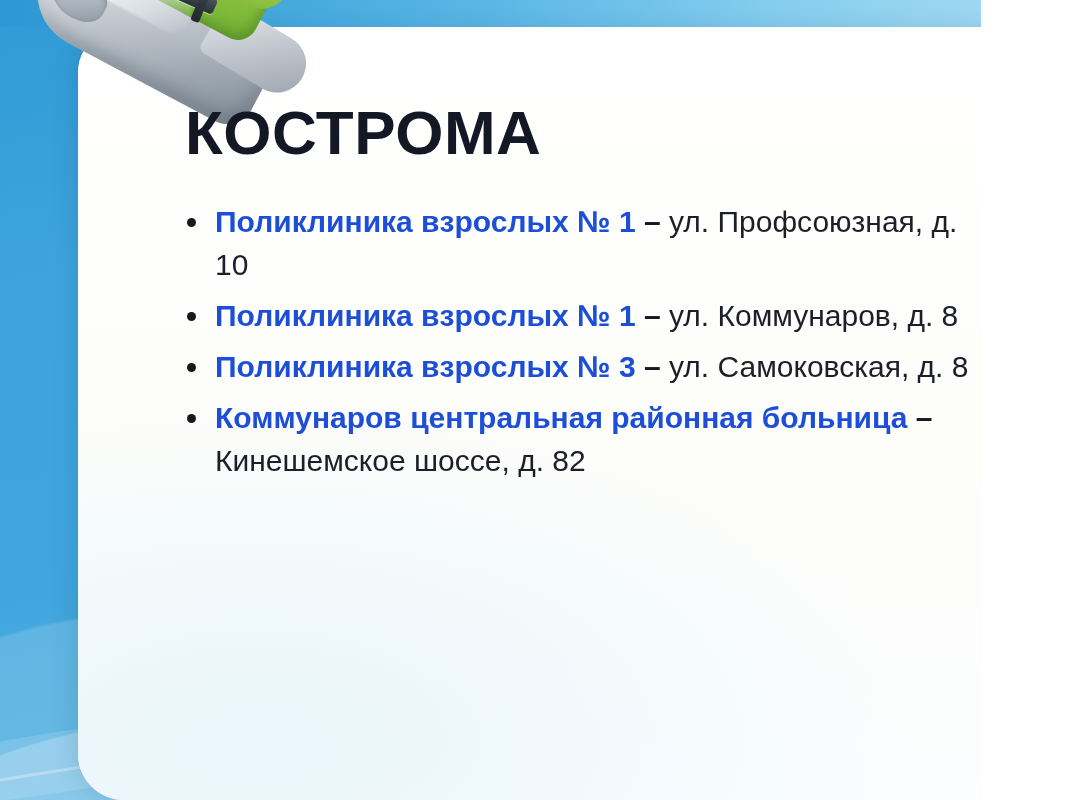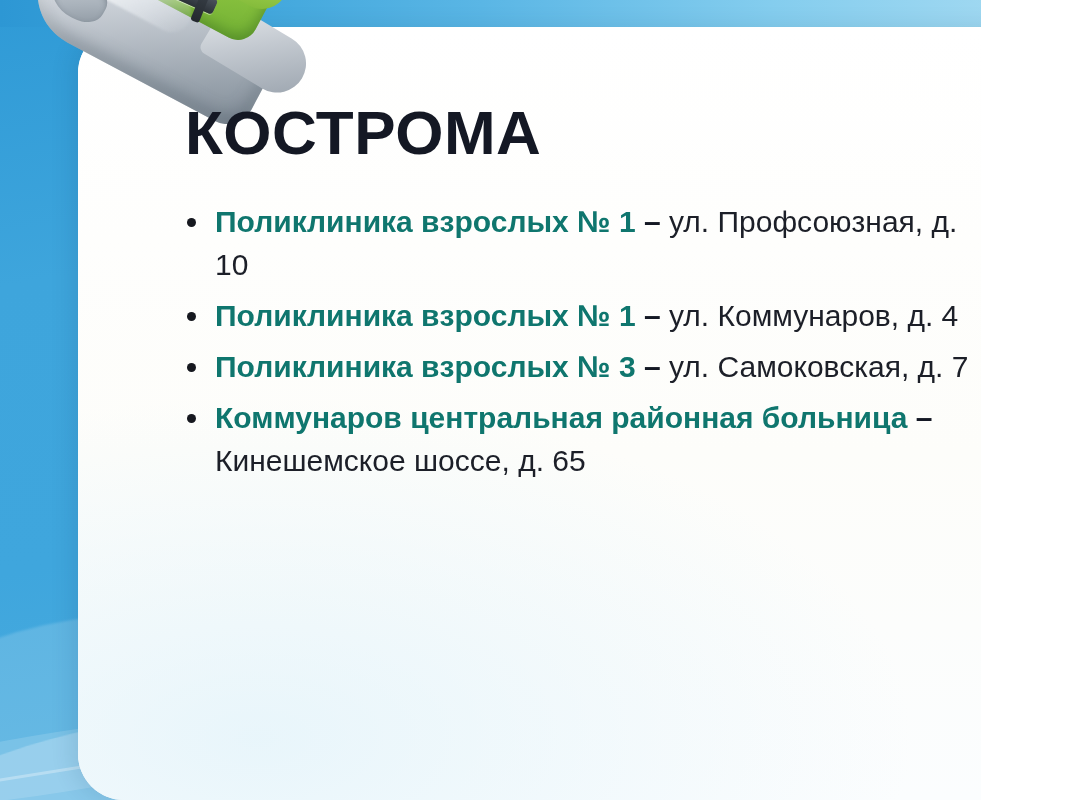--- a/index.html
+++ b/index.html
@@ -241,21 +241,21 @@
     left: 2px;
     top: 17px;
     width: 9px;
     height: 9px;
     border-radius: 50%;
     background: #16181f;
   }
 
   .facility-name {
     font-weight: 700;
-    color: #0f766e;
+    color: #1d4ed8;
   }
 
   .facility-dash {
     font-weight: 700;
     color: #141824;
   }
 
   .facility-address {
     font-weight: 400;
     color: #1c1f28;
@@ -295,27 +295,27 @@
 
     <h1 class="page-title">КОСТРОМА</h1>
 
     <ul class="facility-list">
 
       <li class="facility-item">
         <span class="bullet"></span><span class="facility-name">Поликлиника взрослых № 1</span> <span class="facility-dash">–</span> <span class="facility-address">ул. Профсоюзная, д. 10</span>
       </li>
 
       <li class="facility-item">
-        <span class="bullet"></span><span class="facility-name">Поликлиника взрослых № 1</span> <span class="facility-dash">–</span> <span class="facility-address">ул. Коммунаров, д. 4</span>
+        <span class="bullet"></span><span class="facility-name">Поликлиника взрослых № 1</span> <span class="facility-dash">–</span> <span class="facility-address">ул. Коммунаров, д. 8</span>
       </li>
 
       <li class="facility-item">
-        <span class="bullet"></span><span class="facility-name">Поликлиника взрослых № 3</span> <span class="facility-dash">–</span> <span class="facility-address">ул. Самоковская, д. 7</span>
+        <span class="bullet"></span><span class="facility-name">Поликлиника взрослых № 3</span> <span class="facility-dash">–</span> <span class="facility-address">ул. Самоковская, д. 8</span>
       </li>
 
       <li class="facility-item">
-        <span class="bullet"></span><span class="facility-name">Коммунаров центральная районная больница</span> <span class="facility-dash">–</span> <span class="facility-address">Кинешемское шоссе, д. 65</span>
+        <span class="bullet"></span><span class="facility-name">Коммунаров центральная районная больница</span> <span class="facility-dash">–</span> <span class="facility-address">Кинешемское шоссе, д. 82</span>
       </li>
 
     </ul>
   </div>
 
 </div>
 
 </body></html>

